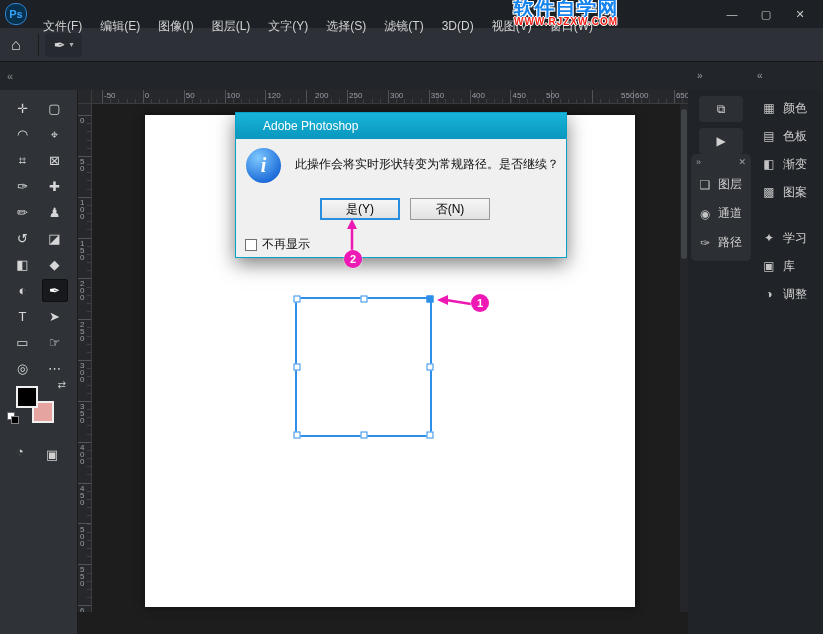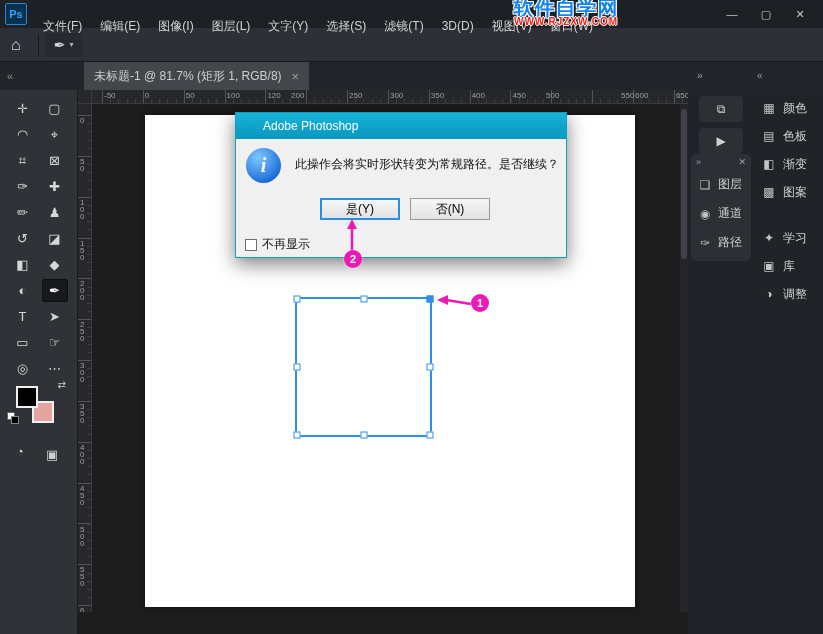--- a/index.html
+++ b/index.html
@@ -4,21 +4,21 @@
 <style>
   * { margin:0; padding:0; box-sizing:border-box; }
   html,body { width:823px; height:634px; background:#1d1d1d; }
   #root { position:relative; width:823px; height:634px; overflow:hidden; background:#1d1d1d;
           font-family:"Liberation Sans","DejaVu Sans",sans-serif; cursor:default; }
 
   
   .titlebar { position:absolute; left:0; top:0; width:823px; height:28px; background:#1d2126;
               display:flex; align-items:center; z-index:100; }
   .ps-logo { width:22px; height:22px; margin:0 7px 0 5px; background:#06314f; color:#38a2f8;
-             border:1px solid #2f86d0; border-radius:2px; font-size:11px; font-weight:bold;
+             border:1px solid #2f86d0; border-radius:10px; font-size:11px; font-weight:bold;
              display:flex; align-items:center; justify-content:center; }
   .menubar { display:flex; height:28px; }
   .menu-item { color:#d2d2d2; font-size:12px; padding:12px 9px; line-height:28px; white-space:nowrap; }
   .watermark { position:absolute; left:487px; top:0; width:158px; height:28px; text-align:center; z-index:5; }
   .wm1 { font-size:20px; line-height:17px; font-weight:bold; color:#1583ee; letter-spacing:1px;
          text-shadow:-1px -1px 0 #fff,1px -1px 0 #fff,-1px 1px 0 #fff,1px 1px 0 #fff; }
   .wm2 { font-size:10px; line-height:10px; font-weight:bold; color:#f32018; letter-spacing:1px;
          text-shadow:-1px 0 0 #fff,1px 0 0 #fff,0 -1px 0 #fff,0 1px 0 #fff; }
   .win-controls { margin-left:auto; display:flex; height:28px; margin-right:6px; }
   .win-controls span { width:34px; text-align:center; line-height:28px; color:#c8c8c8; font-size:11px; }
@@ -175,24 +175,20 @@
     <span class="home-icon">⌂</span>
     <span class="opt-divider"></span>
     <span class="tool-btn">
       <span>✒</span>
       <span class="caret">▾</span>
     </span>
   </div>
 
   <div class="tabbar"></div>
   <span class="tab-left-chevron">«</span>
-  <div class="doc-tab">
-    <span>未标题-1 @ 81.7% (矩形 1, RGB/8)</span>
-    <span class="tab-close">×</span>
-  </div>
   <div class="dock-strip">
     <span class="strip-chev" style="left:9px;">»</span>
     <span class="strip-chev" style="left:69px;">«</span>
   </div>
 
   <div class="toolbar">
     <div class="tools-grid">
         <div class="tool">✛</div>
         <div class="tool">▢</div>
         <div class="tool">◠</div>
@@ -226,21 +222,21 @@
     <span class="sm-icon">▣</span>
   </div>
 
   <div class="ruler-corner"></div>
   <div class="h-ruler">
       <span class="hlab" style="left: 12px;">-50</span>
       <span class="hlab" style="left: 52.85px;">0</span>
       <span class="hlab" style="left: 93.7px;">50</span>
       <span class="hlab" style="left: 134.55px;">100</span>
       <span class="hlab" style="left: 175.4px;">120</span>
-      <span class="hlab" style="left: 199px;">200</span>
+      <span class="hlab" style="left: 223px;">200</span>
       <span class="hlab" style="left: 257.1px;">250</span>
       <span class="hlab" style="left: 297.95px;">300</span>
       <span class="hlab" style="left: 338.8px;">350</span>
       <span class="hlab" style="left: 379.65px;">400</span>
       <span class="hlab" style="left: 420.5px;">450</span>
       <span class="hlab" style="left: 454px;">500</span>
       <span class="hlab" style="left: 529px;">550</span>
       <span class="hlab" style="left: 543.05px;">600</span>
       <span class="hlab" style="left: 583.9px;">650</span>
     </div>

